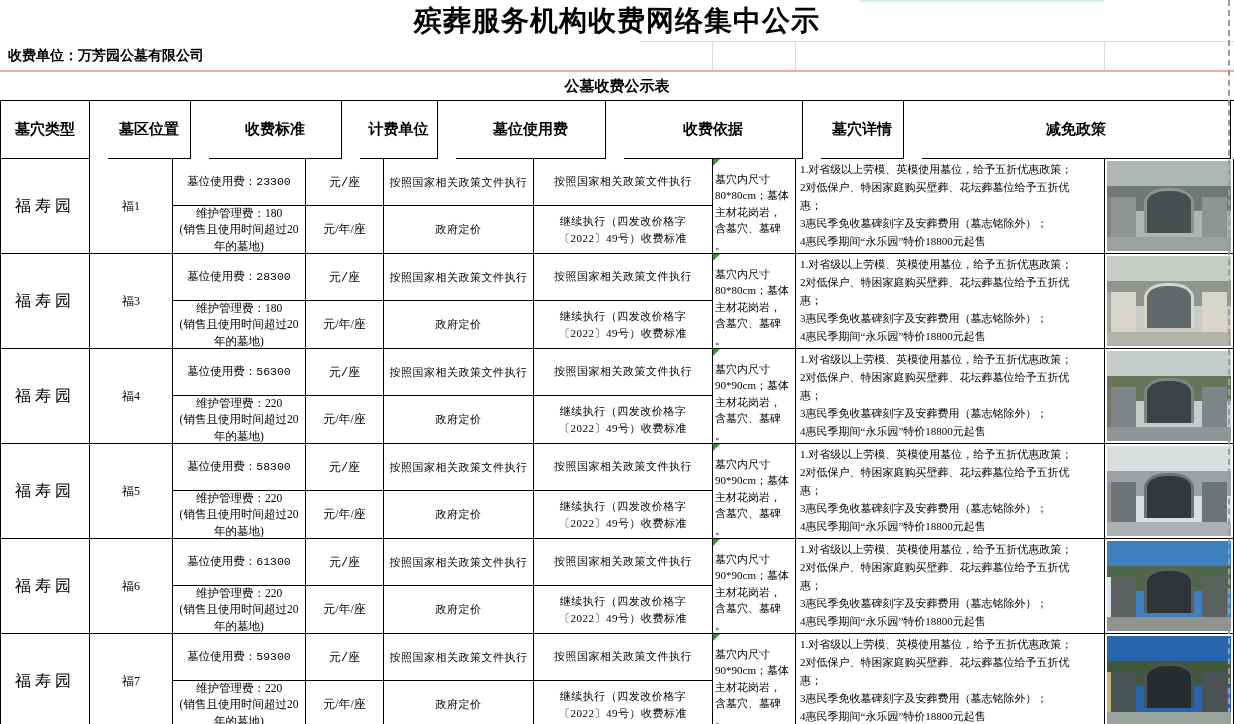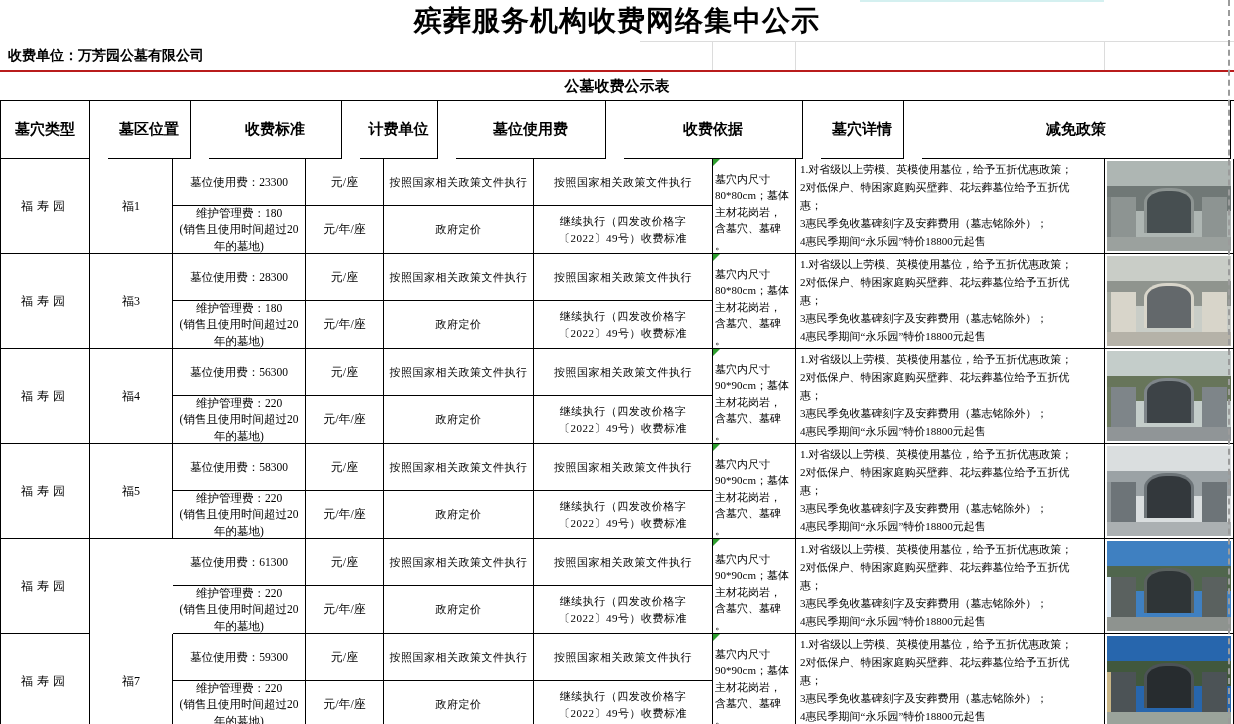--- a/index.html
+++ b/index.html
@@ -8,21 +8,21 @@
     position:relative; width:1234px; height:724px; overflow:hidden;
     background:#fff; font-family:"Liberation Sans", sans-serif; color:#000;
   }
   
   .title-row { position:relative; height:41px; display:flex; align-items:center; justify-content:center; }
   .page-title { font-size:28px; font-weight:900; letter-spacing:1px; font-family:"Liberation Sans", sans-serif; }
   .deco-cyan { position:absolute; left:860px; top:0; width:244px; height:2px; background:#d4f0f0; }
   .grid-h { position:absolute; left:640px; top:41px; width:594px; height:1px; background:#dcdcdc; }
   .grid-v { position:absolute; top:42px; width:1px; height:29px; background:#dcdcdc; }
   .unit-row {
-    position:relative; height:31px; border-bottom:2px solid #b91c1c;
+    position:relative; height:31px; border-bottom:2px solid #fca5a5;
     display:flex; align-items:center; padding-left:8px;
   }
   .unit-label { font-size:14px; font-weight:bold; }
   .subtitle-row { height:28px; display:flex; align-items:center; justify-content:center; }
   .table-title { font-size:15px; font-weight:bold; }
   
   .ptable { border-top:1px solid #000; border-left:1px solid #000; }
   .thead, .trow {
     display:grid;
     grid-template-columns:89px 83px 133px 78px 150px 179px 83px 309px 129px;
@@ -30,27 +30,27 @@
   .thead { height:58px;gap:18px; }
   .trow { height:95px; grid-template-rows:47px 48px; }
   .cell {
     border-right:1px solid #000; border-bottom:1px solid #000;
     display:flex; align-items:center; justify-content:center;
     text-align:center; overflow:hidden; position:relative;
   }
   .hcell { font-size:15px; font-weight:bold; white-space:pre-line; line-height:1.25; }
   .span2 { grid-row:1 / span 2; }
   .serif { font-family:"Liberation Serif", serif; }
-  .a-type  { grid-column:1; font-size:12px; letter-spacing:4px; }
+  .a-type  { grid-column:1; font-size:16px; letter-spacing:4px; }
   .a-loc   { grid-column:2; font-size:12px; }
   .a-std   { grid-column:3; font-size:11.5px; white-space:pre-line; line-height:1.45; padding:0 2px; }
   .a-unit  { grid-column:4; font-size:12px; }
   .a-mgmt  { grid-column:5; font-size:11px; letter-spacing:0.5px; padding:0 3px; }
   .a-basis { grid-column:6; font-size:11px; letter-spacing:0.5px; line-height:1.5; padding:0 4px; }
-  .r1 { grid-row:1; } .r2 { grid-row:2; }
+  .r1 { grid-row:1;font-family:Liberation Mono, monospace; } .r2 { grid-row:2; }
   .a-detail {
     grid-column:7; align-items:flex-end; justify-content:flex-start;
     text-align:left; font-size:11px; line-height:1.5; padding:1px 1px 0 2px;
     white-space:pre-line;
   }
   .a-policy {
     grid-column:8; justify-content:flex-start; text-align:left;
     font-size:11px; line-height:1.62; padding:0 20px 0 4px; white-space:pre-line;
   }
   .a-photo { grid-column:9; padding:0; }
@@ -243,20 +243,21 @@
         <div class="ph-side l"></div>
         <div class="ph-side r"></div>
         <div class="ph-tablet"></div>
         <div class="ph-ground"></div>
       </div>
     </div>
   </div>
 
   <div class="trow">
     <div class="cell serif a-type span2">福寿园</div>
+    <div class="cell serif a-loc span2">福6</div>
     <div class="cell serif a-std r1">墓位使用费：61300</div>
     <div class="cell serif a-unit r1">元/座</div>
     <div class="cell serif a-mgmt r1">按照国家相关政策文件执行</div>
     <div class="cell serif a-basis r1">按照国家相关政策文件执行</div>
     <div class="cell serif a-std r2">维护管理费：220
 (销售且使用时间超过20年的墓地)</div>
     <div class="cell serif a-unit r2">元/年/座</div>
     <div class="cell serif a-mgmt r2">政府定价</div>
     <div class="cell serif a-basis r2">继续执行（四发改价格字〔2022〕49号）收费标准</div>
     <div class="cell serif a-detail span2">

